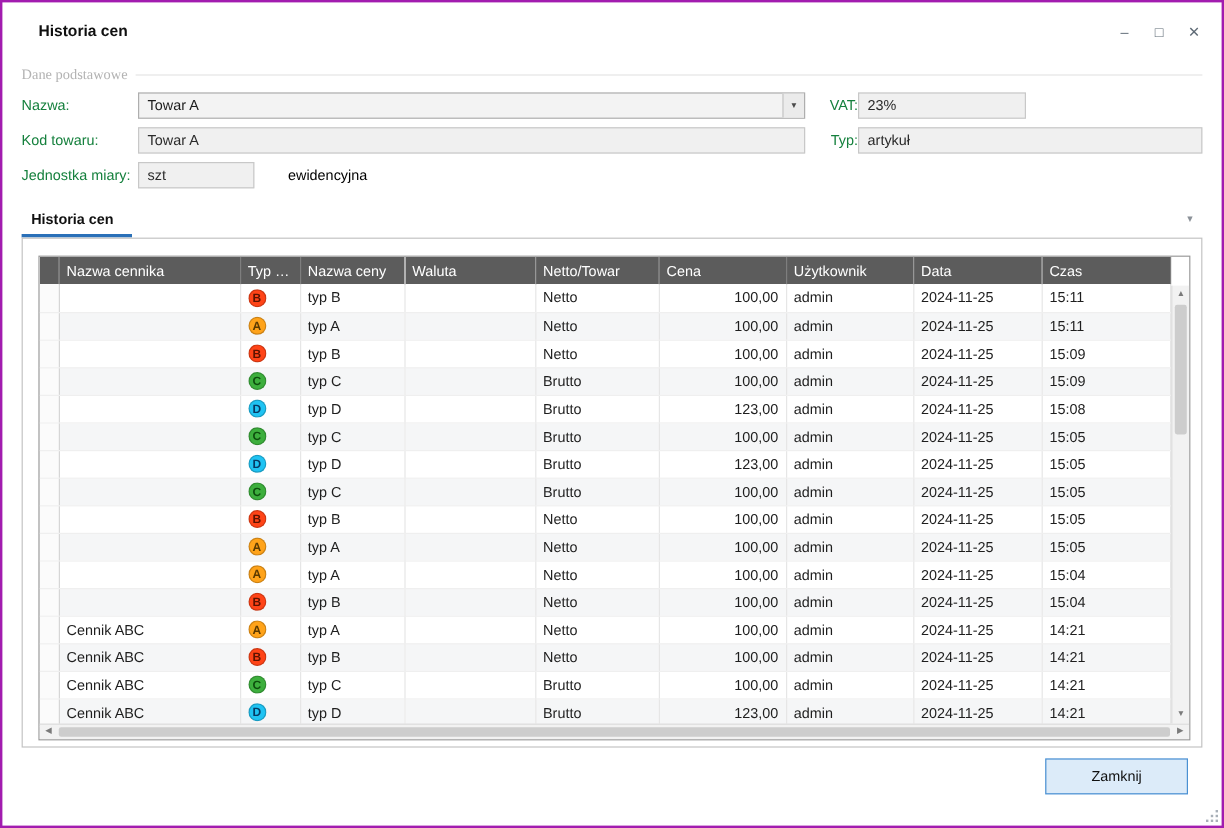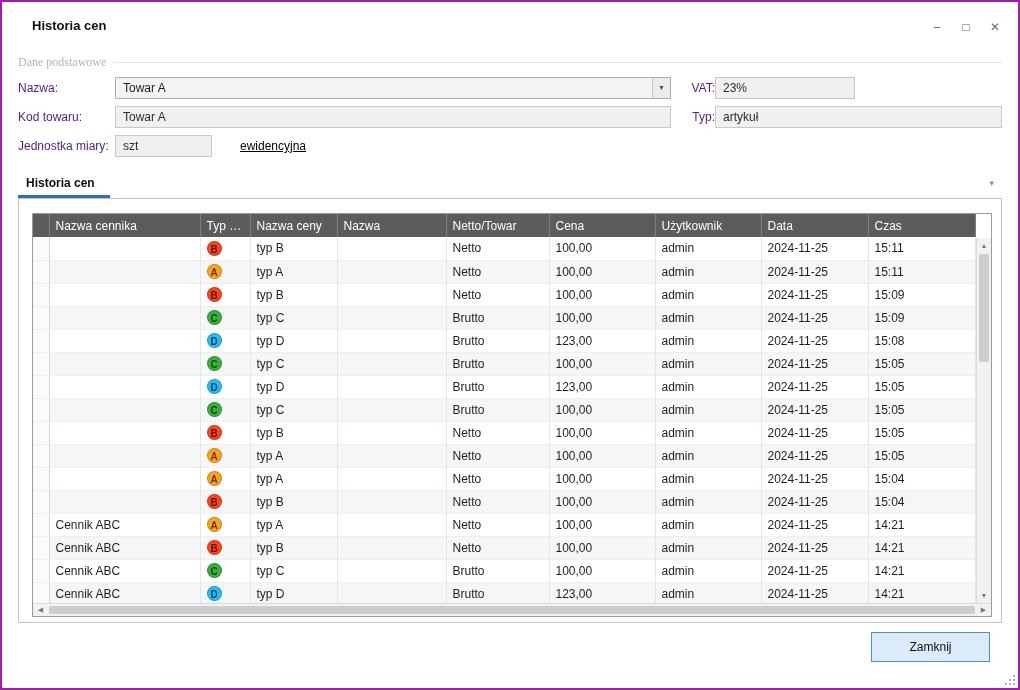--- a/index.html
+++ b/index.html
@@ -15,29 +15,29 @@
   .win-controls { margin-left:auto; display:flex; gap:15px; color:#5f6b76; font-size:12px; margin-top:2px; }
   .win-btn { width:14px; text-align:center; cursor:default; line-height:14px; }
 
   
   .groupbox { margin:6px 16px 0 16px; }
   .group-caption-row { display:flex; align-items:center; height:16px; }
   .group-caption { color:#b3b3b3; font-size:12px; white-space:nowrap;font-family:Liberation Serif, serif; }
   .group-line { flex:1; border-top:1px solid #e4e4e4; margin-left:7px; }
 
   .form-row { display:flex; align-items:center; margin-top:7px; height:22px; }
-  .flabel { font-size:12px; color:#4c1d95; width:97px; flex:none; }
+  .flabel { font-size:12px; color:#15803d; width:97px; flex:none; }
   .rlabel { width:31px; margin-left:13px; flex:none;text-align:right; }
   .field { background:#f0f0f0; border:1px solid #c8c8c8; height:22px; line-height:20px;
            padding:0 7px; font-size:12px; color:#2b2b2b; overflow:hidden; white-space:nowrap; }
   .kod-field { width:556px; }
   .vat-field { width:140px; }
   .typ-field { flex:1; }
   .jm-field  { width:97px; }
-  .jm-suffix { margin-left:28px; font-size:12px; color:#000;text-decoration:underline; }
+  .jm-suffix { margin-left:28px; font-size:12px; color:#000; }
 
   .combo { width:556px; display:flex; border:1px solid #aeaeae; background:#f3f3f3; height:22px; }
   .combo-text { flex:1; line-height:20px; padding:0 7px; font-size:12px; color:#1c1c1c;
                 overflow:hidden; white-space:nowrap; }
   .combo-btn { width:18px; flex:none; border-left:1px solid #c6c6c6; background:#ebebeb;
                text-align:center; font-size:8px; line-height:20px; color:#4a4a4a; cursor:default; }
 
   
   .tabstrip { position:relative; display:flex; align-items:flex-end; margin:12px 16px 0 16px; height:29px; }
   .tab { font-size:12px; font-weight:bold; color:#101010; padding:7px 15px 5px 8px;
@@ -52,21 +52,21 @@
   table.grid-table { border-collapse:collapse; table-layout:fixed; width:943px; }
   thead th { background:var(--header-bg,#5c5c5c); color:#fff; font-weight:normal; text-align:left;
              height:23px; padding:0 6px; border-right:1px solid #7e7e7e; font-size:12px;
              overflow:hidden; white-space:nowrap; text-overflow:ellipsis; }
   thead th.c-ind { padding:0; }
   tbody td { height:23px; padding:0 6px; font-size:12px; color:#1e1e1e; background:#fff;
              border-right:1px solid #e6e6e6; border-bottom:1px solid #efefef;
              white-space:nowrap; overflow:hidden; }
   tr.alt td { background:#f5f6f7; }
   td.c-ind, tr.alt td.c-ind { background:#fbfbfb; border-right:1px solid #d6d6d6; padding:0; }
-  td.c-cena { }
+  td.c-cena { text-align:right; }
   td.c-typ { text-align:left; }
 
   .badge { display:inline-block; width:15px; height:15px; border-radius:50%; text-align:center;
            line-height:15px; font-size:10px; font-weight:bold; vertical-align:middle;
            border:1px solid rgba(0,0,0,.2); }
   .badge-a { background:var(--type-a,#ffa31a); color:#5c3a00; }
   .badge-b { background:var(--type-b,#ff4417); color:#5d1300; }
   .badge-c { background:var(--type-c,#3daf3d); color:#0d4d0d; }
   .badge-d { background:var(--type-d,#1fc3f3); color:#063a64; }
 
@@ -161,21 +161,21 @@
             <col style="width:106px">
             <col style="width:107px">
             <col>
         </colgroup>
         <thead>
           <tr>
             <th class="c-ind"></th>
             <th>Nazwa cennika</th>
             <th>Typ c...</th>
             <th>Nazwa ceny</th>
-            <th>Nazwa</th>
+            <th>Waluta</th>
             <th>Netto/Towar</th>
             <th>Cena</th>
             <th>Użytkownik</th>
             <th>Data</th>
             <th>Czas</th>
           </tr>
         </thead>
         <tbody>
             <tr class="">
               <td class="c-ind"></td>

